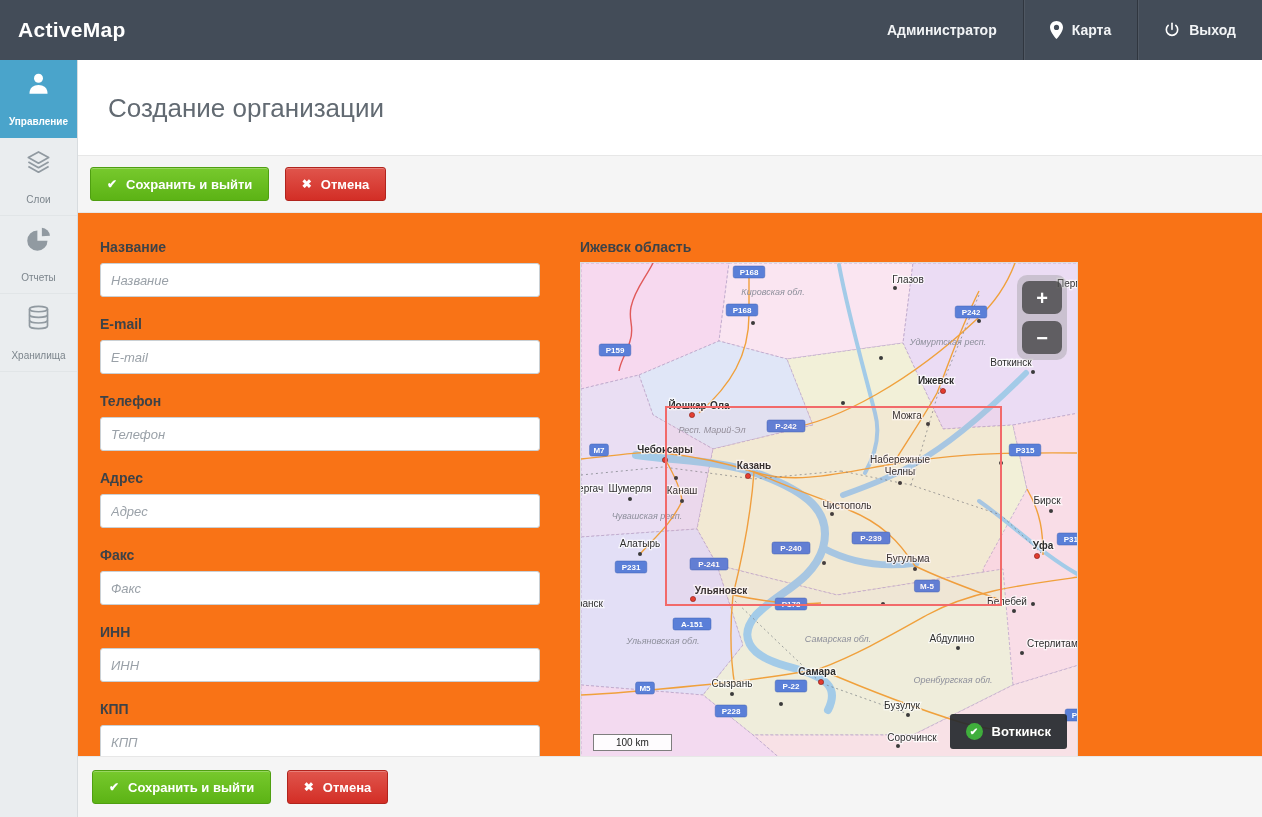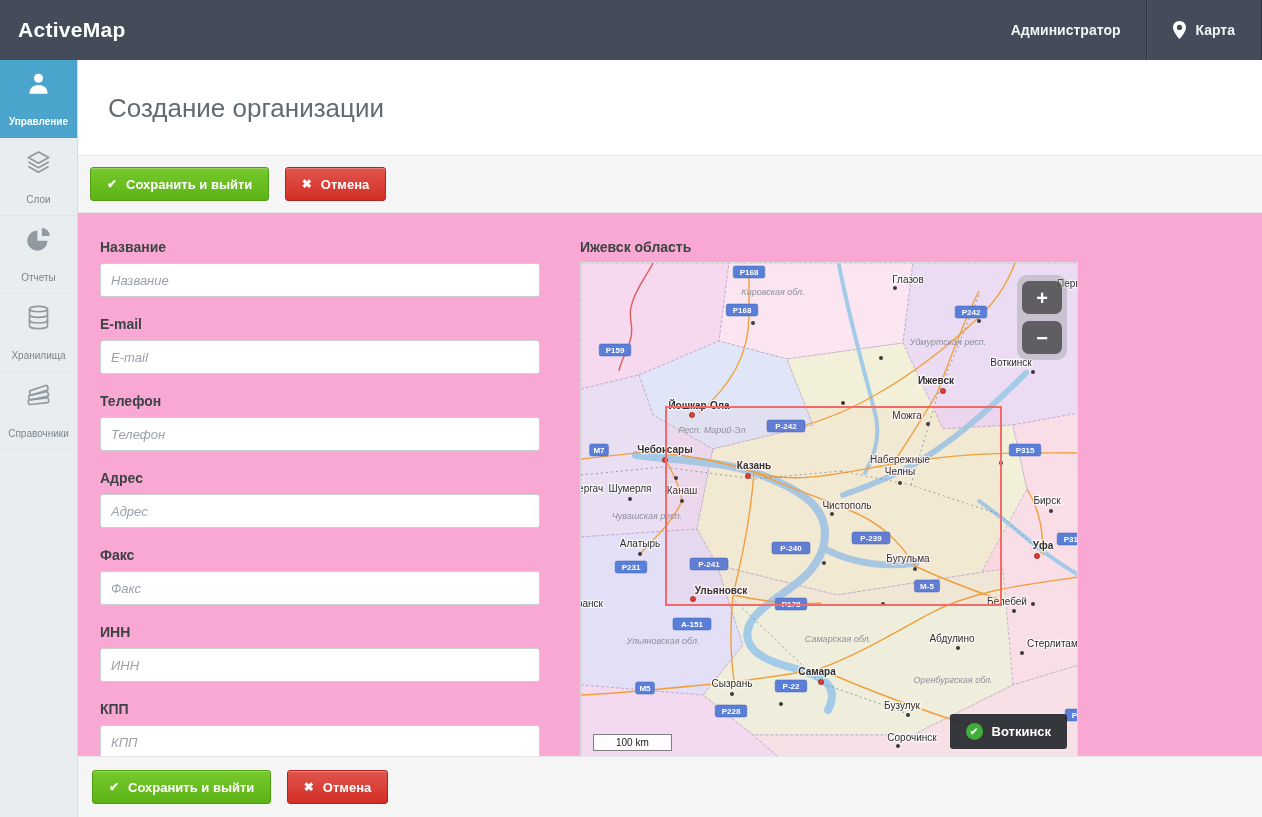--- a/index.html
+++ b/index.html
@@ -57,21 +57,21 @@
     display:inline-flex; align-items:center; gap:9px; height:34px; padding:0 16px;
     border-radius:3px; color:#fff; font-weight:bold; font-size:13px;
     font-family:"Liberation Sans", sans-serif;
     border:1px solid transparent; cursor:pointer; margin-right:11px;
     box-shadow:inset 0 1px 0 rgba(255,255,255,.25);
   }
   .btn-green { background:linear-gradient(#77c92d,#5cb315); border-color:#4f9f11; }
   .btn-red   { background:linear-gradient(#e0554c,#d32e26); border-color:#b1241d; }
   .bicon { font-size:12px; line-height:1; }
 
-  .content { flex:1; display:flex; background:#f9a8d4; overflow:hidden; padding-top:26px; }
+  .content { flex:1; display:flex; background:#f97316; overflow:hidden; padding-top:26px; }
 
   .form-col { width:440px; margin-left:22px; flex:none; }
   .fgroup { margin-bottom:19px; }
   .fgroup label {
     display:block; font-size:14px; font-weight:bold; color:#3d4247; margin-bottom:8px;
   }
   .fgroup input {
     width:440px; height:34px; border:1px solid #cad0d4; border-radius:3px;
     padding:0 10px; font-size:13px; color:#333; background:#fff;
     font-family:"Liberation Sans", sans-serif;
@@ -139,20 +139,29 @@
       <div class="hdr-sep"></div>
       <div class="hdr-item">
         <span class="hicon">
           <svg width="13" height="18" viewBox="0 0 16 22" fill="currentColor">
               <path d="M8 0C3.6 0 0 3.5 0 7.8 0 13.6 8 22 8 22s8-8.4 8-14.2C16 3.5 12.4 0 8 0zm0 11a3.2 3.2 0 1 1 0-6.4 3.2 3.2 0 0 1 0 6.4z"></path>
             </svg>
         </span>
         <span>Карта</span>
       </div>
       <div class="hdr-sep"></div>
+      <div class="hdr-item">
+        <span class="hicon">
+          <svg width="16" height="16" viewBox="0 0 24 24" fill="none" stroke="currentColor" stroke-width="2.4" stroke-linecap="round">
+              <path d="M12 2v9"></path>
+              <path d="M6.3 5.2a8.5 8.5 0 1 0 11.4 0"></path>
+            </svg>
+        </span>
+        <span>Выход</span>
+      </div>
     </div>
   </header>
 
   <nav class="sidebar">
     <div class="side-item active">
       <span class="sicon">
         <svg width="27" height="27" viewBox="0 0 24 24">
             <circle cx="12" cy="7.3" r="4" fill="currentColor"></circle>
             <path d="M4 20.5c0-4.6 3.6-7.2 8-7.2s8 2.6 8 7.2v.7H4z" fill="currentColor"></path>
           </svg>
@@ -181,30 +190,20 @@
     <div class="side-item">
       <span class="sicon">
         <svg width="27" height="27" viewBox="0 0 24 24" fill="none" stroke="currentColor" stroke-width="1.5">
             <ellipse cx="12" cy="4.5" rx="8" ry="2.4"></ellipse>
             <path d="M4 4.5v5c0 1.3 3.6 2.4 8 2.4s8-1.1 8-2.4v-5"></path>
             <path d="M4 9.5v5c0 1.3 3.6 2.4 8 2.4s8-1.1 8-2.4v-5"></path>
             <path d="M4 14.5v5c0 1.3 3.6 2.4 8 2.4s8-1.1 8-2.4v-5"></path>
           </svg>
       </span>
       <span class="slabel">Хранилища</span>
-    </div>
-    <div class="side-item">
-      <span class="sicon">
-        <svg width="27" height="27" viewBox="0 0 24 24" fill="none" stroke="currentColor" stroke-width="1.5" stroke-linejoin="round">
-            <rect x="3" y="15" width="18" height="4.2" rx="1" transform="rotate(-6 12 17)"></rect>
-            <rect x="3.4" y="10.2" width="17.4" height="4.2" rx="1" transform="rotate(-12 12 12.3)"></rect>
-            <rect x="4" y="5.4" width="16.6" height="4.2" rx="1" transform="rotate(-18 12 7.5)"></rect>
-          </svg>
-      </span>
-      <span class="slabel">Справочники</span>
     </div>
   </nav>
 
   <div class="main">
 
     <div class="title-bar">
       <h1>Создание организации</h1>
     </div>
 
     <div class="toolbar">

